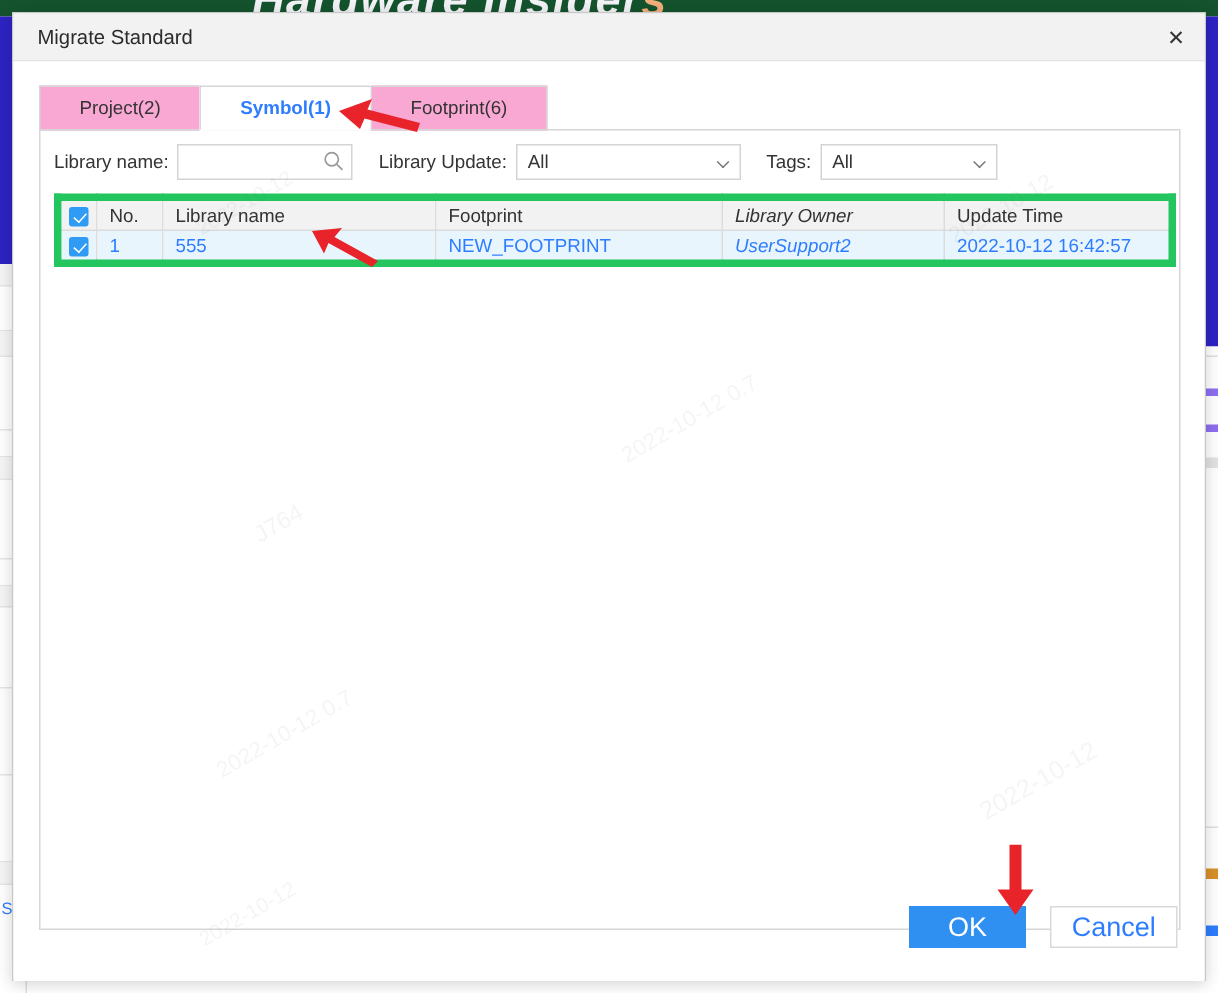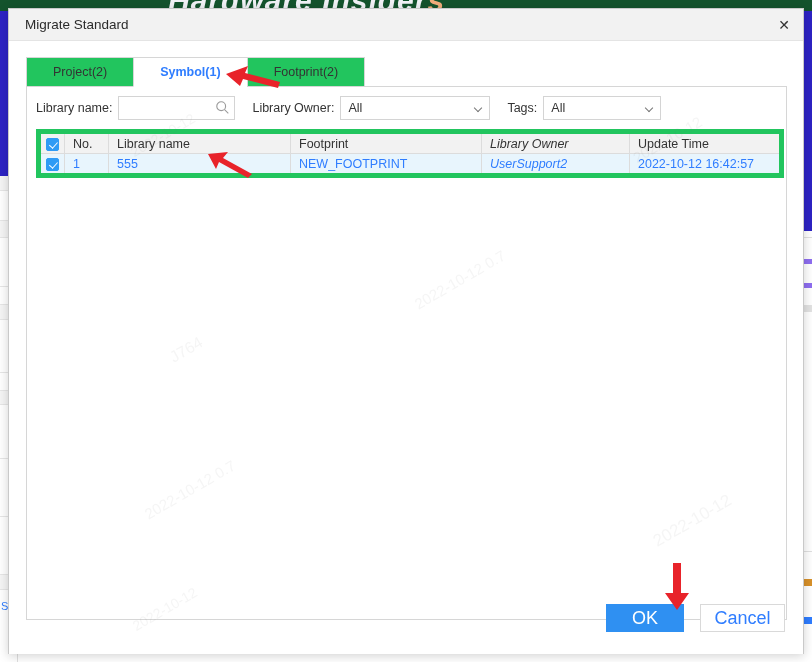--- a/index.html
+++ b/index.html
@@ -137,21 +137,21 @@
     left: 17px; top: 16px;
     display: flex;
     z-index: 3;
   }
   .tab {
     height: 30px;
     padding: 0 26px;
     display: flex; align-items: center; justify-content: center;
     font-size: 12.5px;
     color: #333333;
-    background: #22c55e;
+    background: #f9a8d4;
     border: 1px solid #d6d6d6;
     border-right: none;
     cursor: pointer;
     white-space: nowrap;
   }
   .tab:last-child { border-right: 1px solid #d6d6d6; }
   .tab.active {
     background: #ffffff;
     color: #2f7dff;
     font-weight: bold;
@@ -402,36 +402,36 @@
       <div class="wm" style="left:160px;top:300px;transform:rotate(-30deg);font-size:16px;">J764</div>
       <div class="wm" style="left:130px;top:440px;transform:rotate(-30deg);font-size:15px;">2022-10-12 0.7</div>
       <div class="wm" style="left:640px;top:470px;transform:rotate(-30deg);font-size:17px;">2022-10-12</div>
       <div class="wm" style="left:620px;top:90px;transform:rotate(-30deg);font-size:15px;">2022-10-12</div>
       <div class="wm" style="left:400px;top:230px;transform:rotate(-30deg);font-size:15px;">2022-10-12 0.7</div>
       <div class="wm" style="left:120px;top:560px;transform:rotate(-30deg);font-size:14px;">2022-10-12</div>
 
       <div class="tabs">
         <div class="tab">Project(2)</div>
         <div class="tab active">Symbol(1)</div>
-        <div class="tab">Footprint(2)</div>
+        <div class="tab">Footprint(6)</div>
       </div>
 
       <div class="panel">
 
         <div class="filters">
           <span class="filter-label">Library name:</span>
           <span class="search-wrap">
             <input class="search-input" type="text" value="" placeholder="" style="">
             <svg class="search-icon" viewBox="0 0 16 16">
               <circle cx="6.6" cy="6.6" r="4.7" fill="none" stroke="#9a9a9a" stroke-width="1.2"></circle>
               <line x1="10.2" y1="10.2" x2="14.2" y2="14.2" stroke="#9a9a9a" stroke-width="1.2"></line>
             </svg>
           </span>
 
-          <span class="filter-label">Library Owner:</span>
+          <span class="filter-label">Library Update:</span>
           <span class="select-wrap owner">
             <span class="select-box">All</span>
             <span class="chev"></span>
           </span>
 
           <span class="filter-label">Tags:</span>
           <span class="select-wrap tags">
             <span class="select-box">All</span>
             <span class="chev"></span>
           </span>

